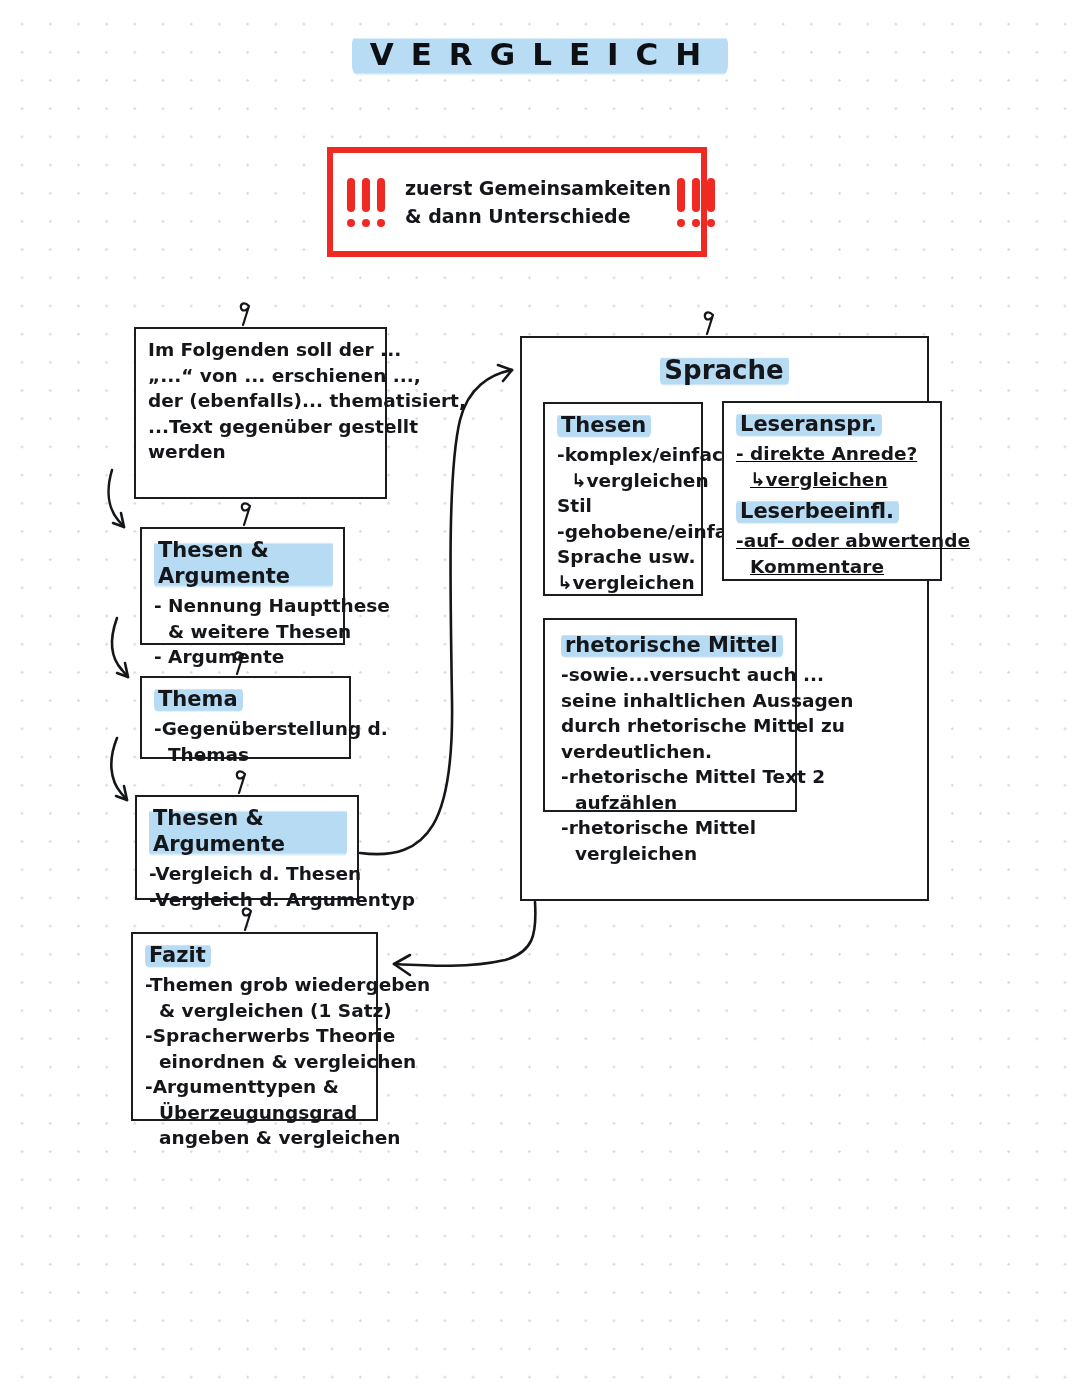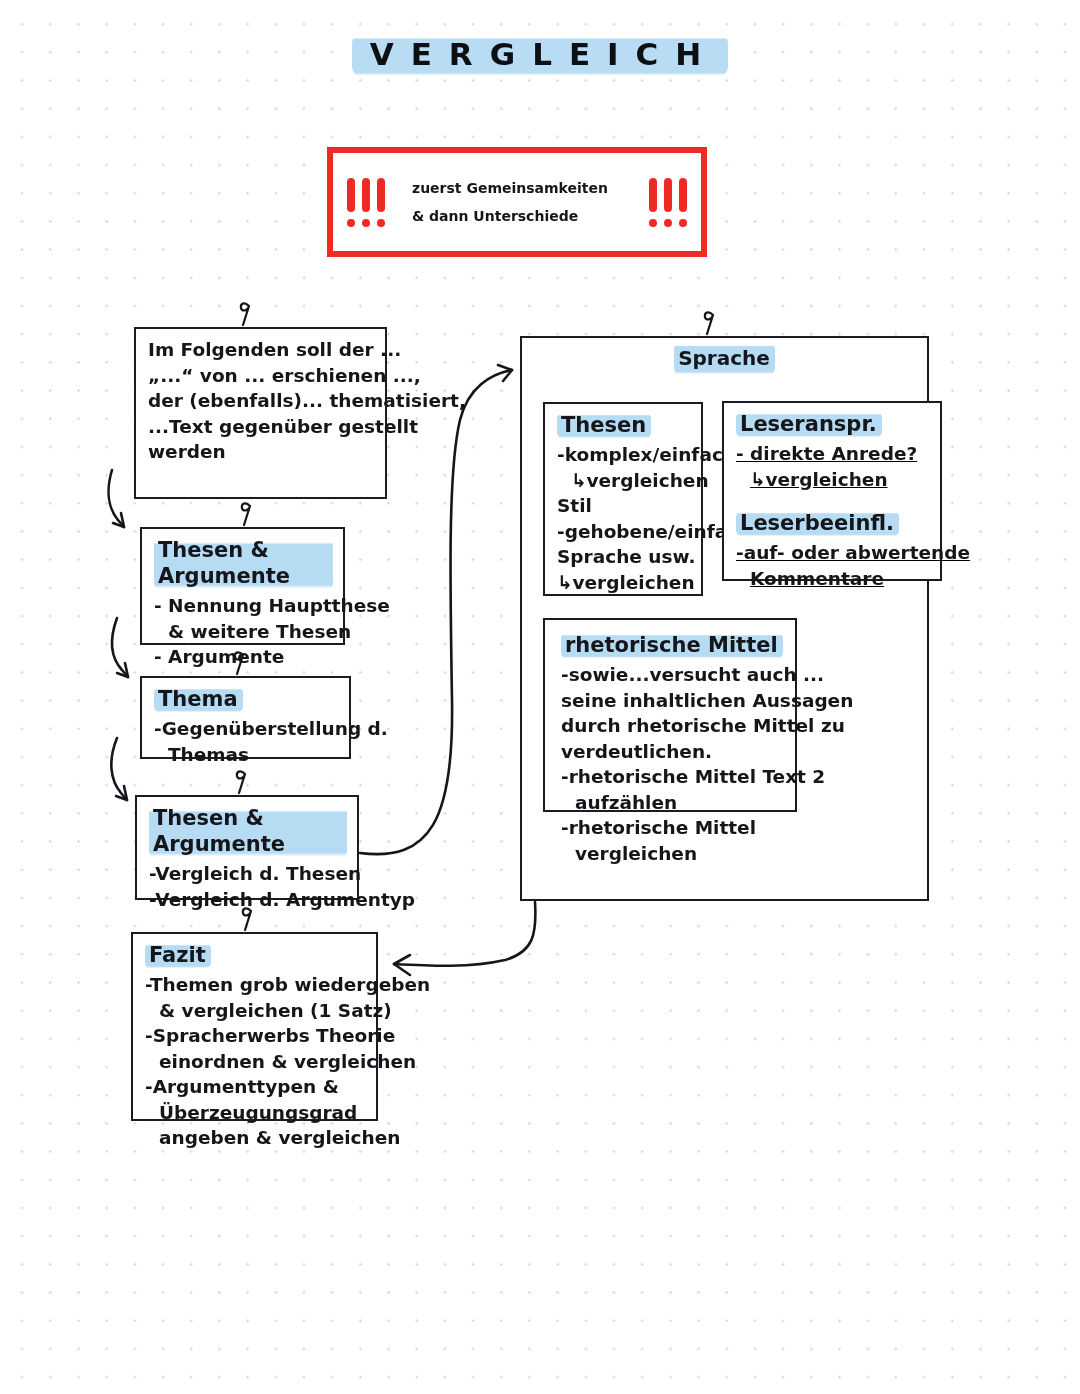--- a/index.html
+++ b/index.html
@@ -51,22 +51,22 @@
   }
   .bangs{
     display:flex;gap:7px;align-items:flex-start;flex:0 0 auto;
   }
   .bang{
     width:8px;display:flex;flex-direction:column;align-items:center;gap:7px;
   }
   .bang .stem{width:8px;height:34px;background:#ee2a22;border-radius:4px;}
   .bang .dot{width:8px;height:8px;background:#ee2a22;border-radius:50%;}
   #alert-text{
-    flex:1 1 auto;text-align:left;padding:0 6px 0 27px;
-    font-size:14px;line-height:28px;color:#14161a;font-weight:600;
+    flex:1 1 auto;text-align:left;padding:0 6px 0 20px;
+    font-size:19px;line-height:28px;color:#14161a;font-weight:600;
   }
   #alert-text div{white-space:nowrap;}
 
   
   .box{
     position:absolute;
     border:2.4px solid #1a1c20;
     background:#ffffff;
     box-sizing:border-box;
   }
@@ -95,22 +95,22 @@
   
   #box-ueberleitung{left:134px;top:327px;width:253px;height:172px;}
   #box-thesen1{left:140px;top:527px;width:205px;height:118px;}
   #box-thema{left:140px;top:676px;width:211px;height:83px;}
   #box-thesen2{left:135px;top:795px;width:224px;height:105px;}
   #box-fazit{left:131px;top:932px;width:247px;height:189px;}
 
   
   #panel-sprache{left:520px;top:336px;width:409px;height:565px;}
   #panel-sprache .title{
-    text-align:center;font-size:20px;line-height:32px;
-    margin-top:4px;font-weight:600;color:#14161a;text-decoration:underline;
+    text-align:center;font-size:26px;line-height:32px;
+    margin-top:16px;font-weight:600;color:#14161a;text-decoration:underline;
   }
   #box-satzbau{left:543px;top:402px;width:160px;height:194px;}
   #box-leser{left:722px;top:401px;width:220px;height:180px;text-decoration:underline;}
   #box-rhet{left:543px;top:618px;width:254px;height:194px;}
 
   
   svg.arrows{
     position:absolute;left:0;top:0;width:1080px;height:1394px;
     pointer-events:none;
   }
@@ -226,21 +226,21 @@
       <div class="ln">Sprache usw.</div>
       <div class="ln">↳vergleichen</div>
     </div>
   </div>
 
   <div class="box" id="box-leser">
     <div class="pad">
       <div class="head"><span class="hl">Leseranspr.</span></div>
       <div class="ln">- direkte Anrede?</div>
       <div class="ln ind2">↳vergleichen</div>
-      <div class="head" style="margin-top:18px;"><span class="hl">Leserbeeinfl.</span></div>
+      <div class="head" style="margin-top:6px;"><span class="hl">Leserbeeinfl.</span></div>
       <div class="ln">-auf- oder abwertende</div>
       <div class="ln ind2">Kommentare</div>
     </div>
   </div>
 
   <div class="box" id="box-rhet">
     <div class="pad" style="padding-left:16px;padding-top:12px;">
       <div class="head"><span class="hl">rhetorische Mittel</span></div>
       <div class="ln">-sowie...versucht auch ...</div>
       <div class="ln">seine inhaltlichen Aussagen</div>

